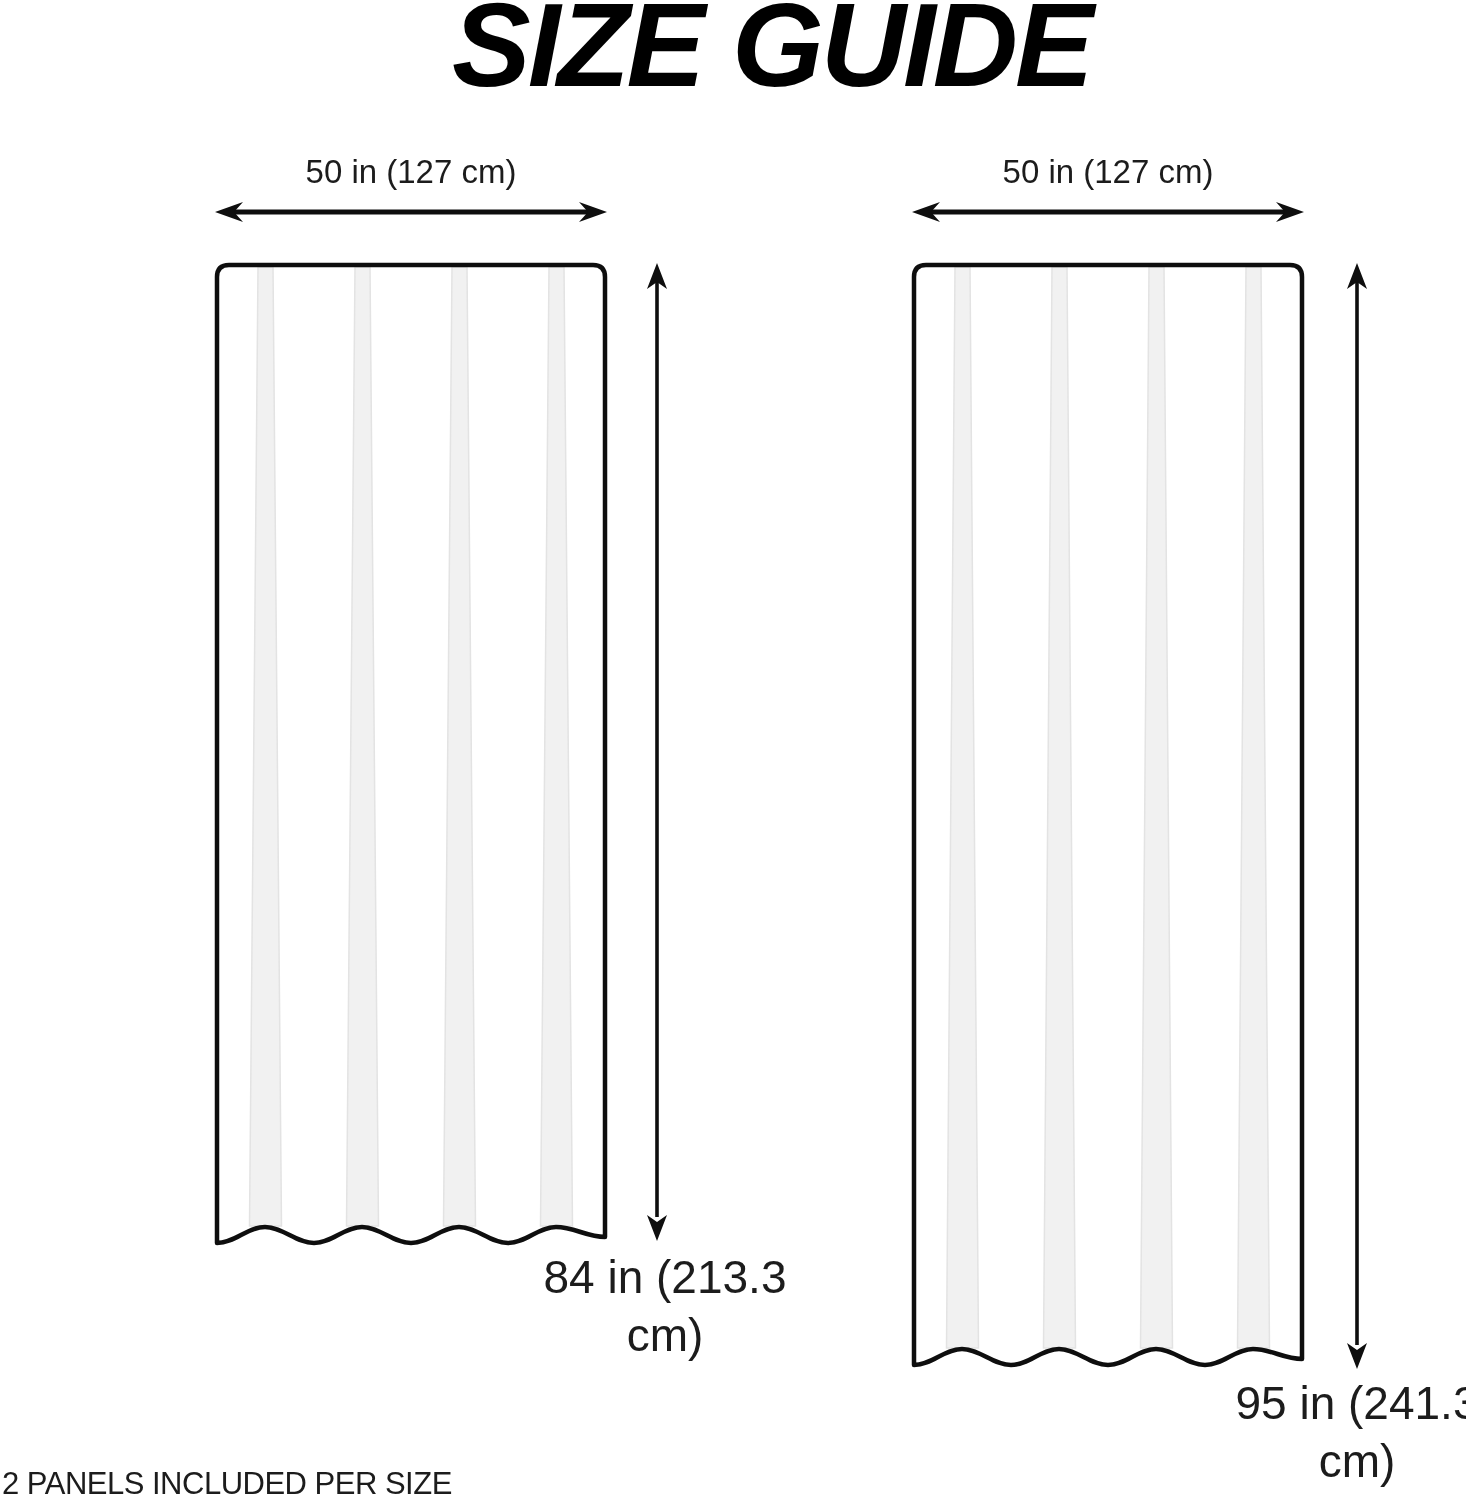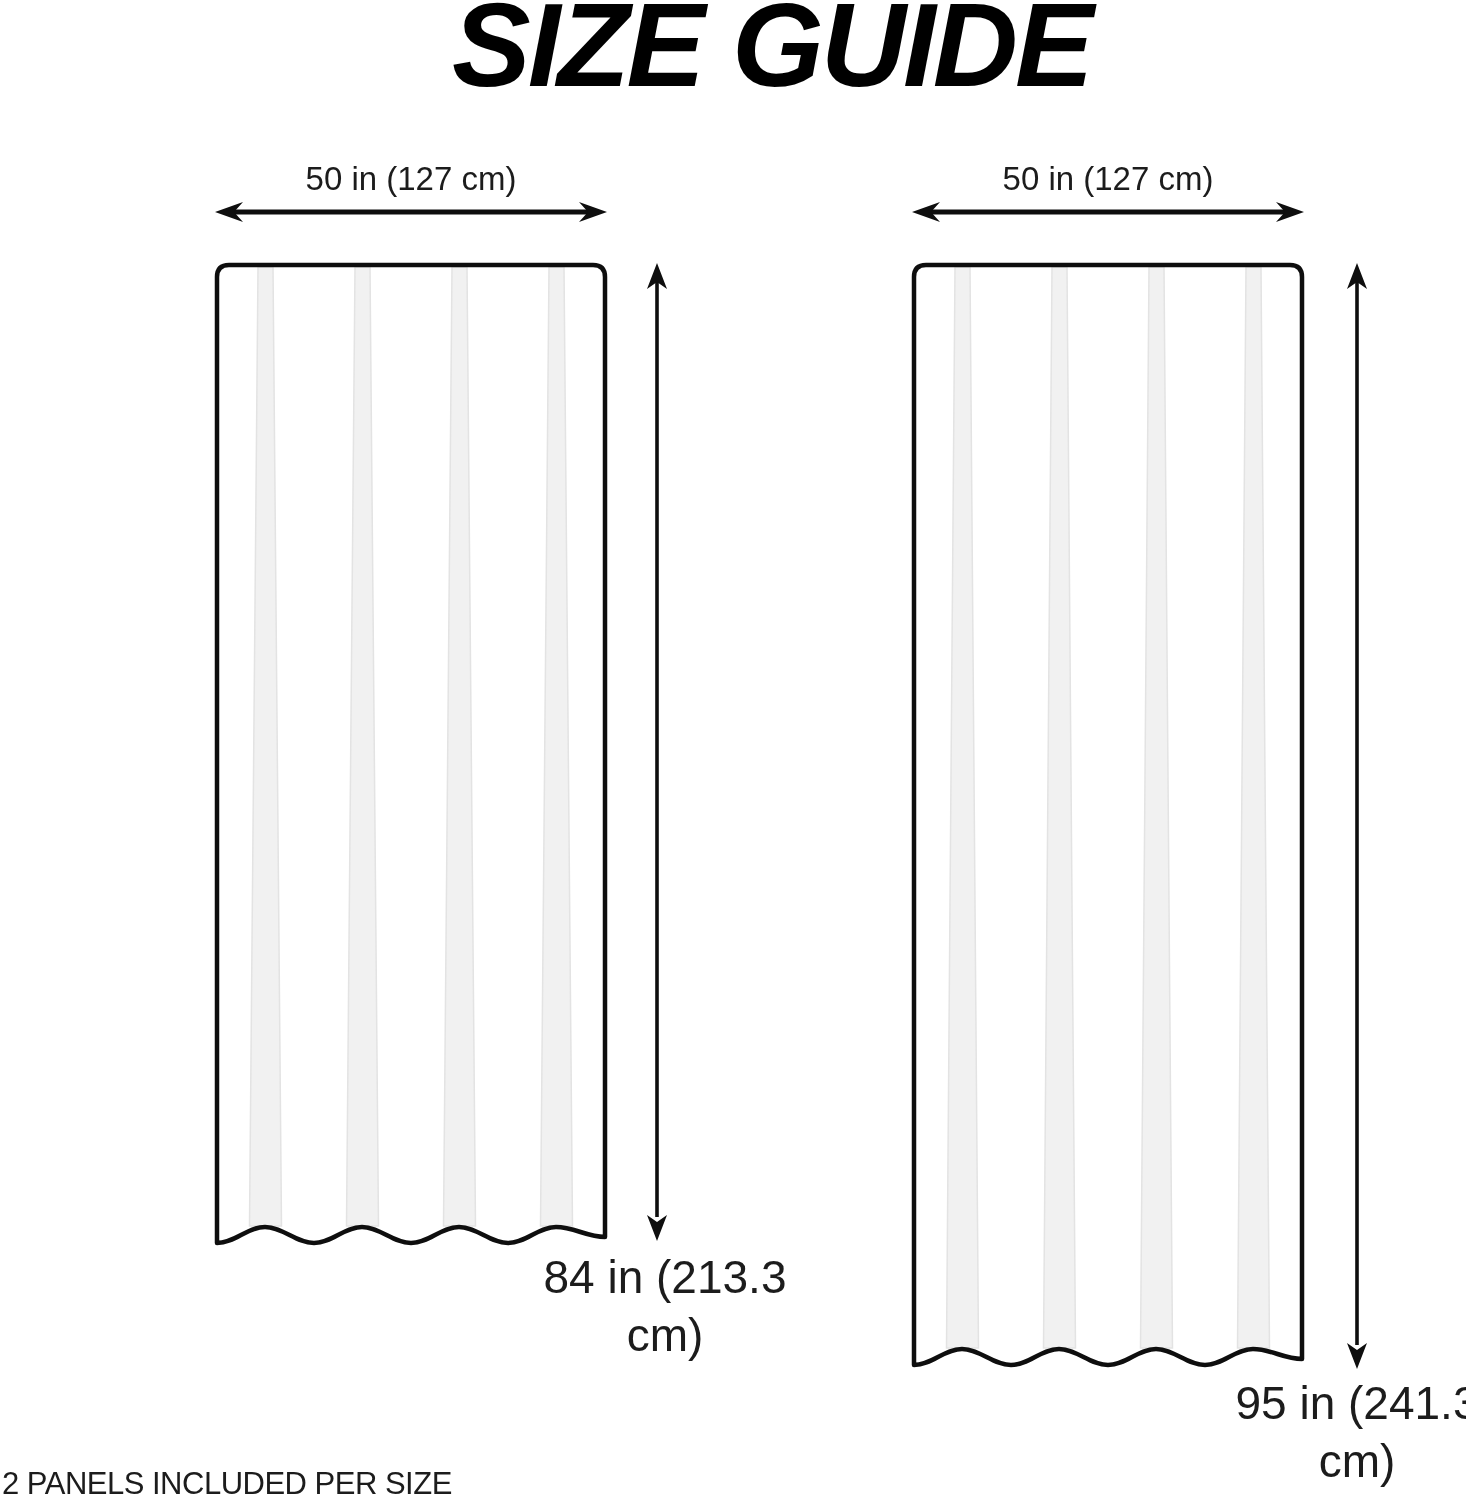--- a/index.html
+++ b/index.html
@@ -7,21 +7,21 @@
   .stage {
     position:relative; width:1466px; height:1500px; background:#ffffff;
     font-family:"Liberation Sans", sans-serif; color:#1c1c1c;border-radius:8px;
   }
   .title {
     position:absolute; left:452px; top:-14px;
     font-size:118px; line-height:118px; font-weight:bold; font-style:italic;
     letter-spacing:-3px; color:#000; white-space:nowrap;
   }
   .wlabel {
-    position:absolute; width:396px; top:161px; text-align:center;
+    position:absolute; width:396px; top:154px; text-align:center;
     font-size:33px; line-height:36px; white-space:nowrap;
   }
   .l-wlabel { left:213px; }
   .r-wlabel { left:910px; }
   .harrow { position:absolute; top:201px; }
   .l-harrow { left:213px; }
   .r-harrow { left:910px; }
   .curtain { position:absolute; top:261px; }
   .l-curtain { left:213px; }
   .r-curtain { left:910px; }

